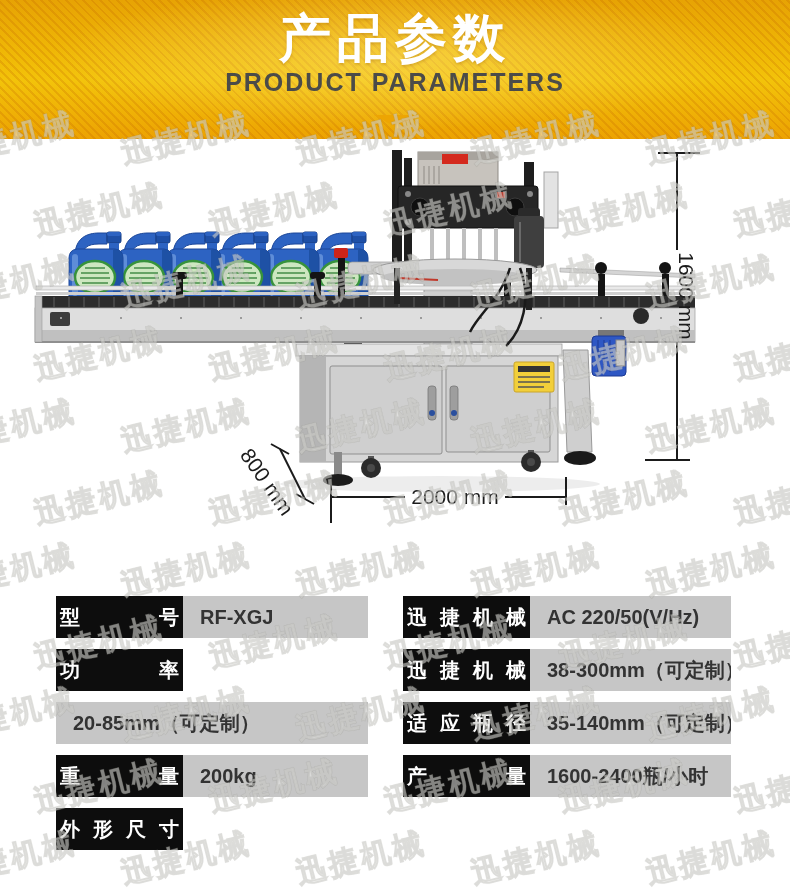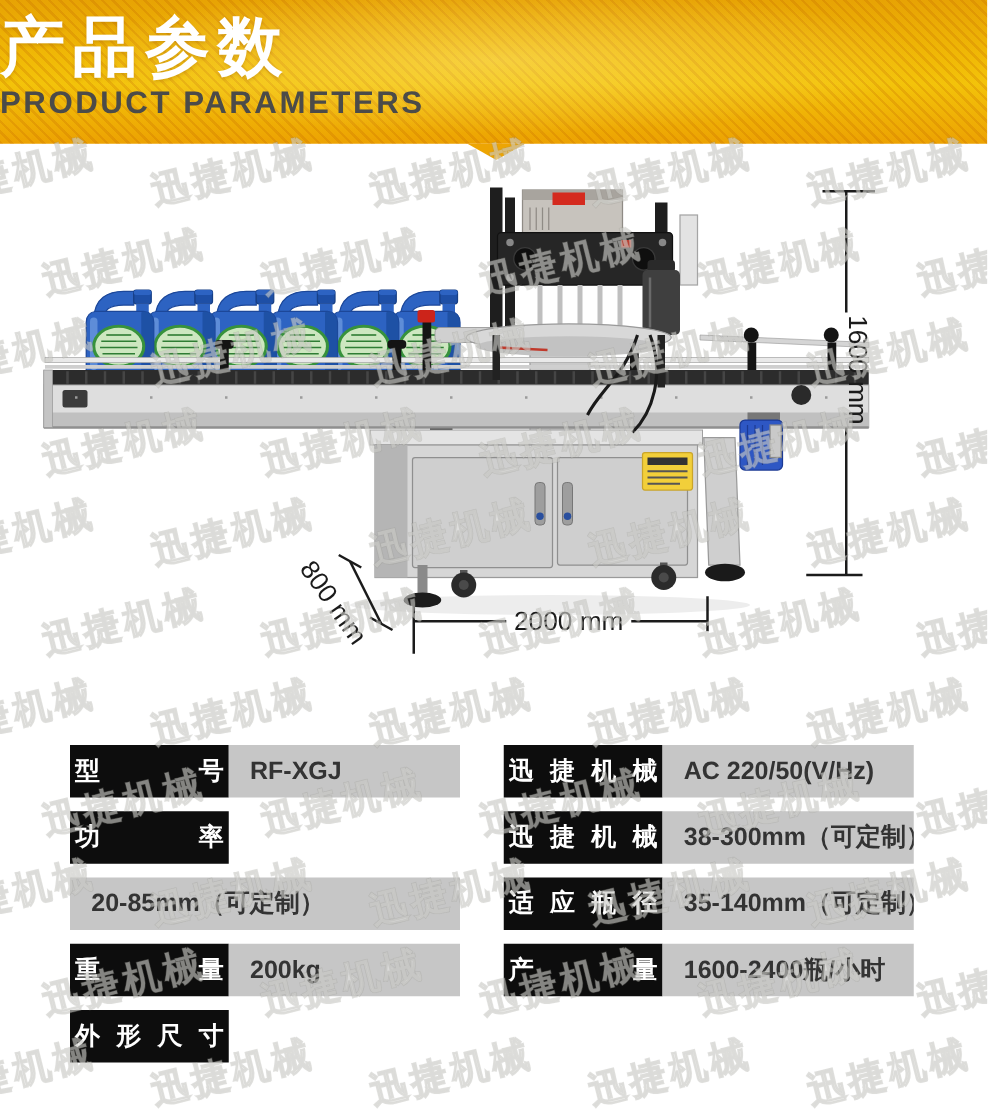--- a/index.html
+++ b/index.html
@@ -3,26 +3,26 @@
 <meta charset="utf-8">
 <style>
   html,body{margin:0;padding:0;background:#ffffff;}
   .page{
     position:relative;width:790px;height:894px;margin:0 auto;
     background:#ffffff;overflow:hidden;
     font-family:"Liberation Sans","DejaVu Sans",sans-serif;
   }
   
   .banner{
-    position:absolute;left:0;top:0;width:790px;height:115px;z-index:3;
+    position:absolute;left:0;top:0;width:790px;height:139px;z-index:3;
     background:
       radial-gradient(ellipse at 50% 42%, rgba(255,235,130,0.45) 0%, rgba(255,235,130,0) 62%),
       repeating-linear-gradient(45deg, rgba(190,95,0,0.22) 0px, rgba(190,95,0,0.22) 2px, rgba(190,95,0,0) 2px, rgba(190,95,0,0) 6px),
       linear-gradient(180deg,#e7a304 0%,#f0b906 40%,#f3c30a 58%,#eca202 100%);
-    text-align:left;
+    text-align:center;
   }
   .banner-title{
     margin:0;padding-top:10px;
     font-size:52px;line-height:56px;font-weight:bold;color:#ffffff;
     letter-spacing:6px;text-shadow:0 2px 3px rgba(140,80,0,0.25);
   }
   .banner-subtitle{
     margin-top:2px;font-size:25px;font-weight:bold;color:#4b4b49;letter-spacing:2px;
   }
   .banner-notch{

